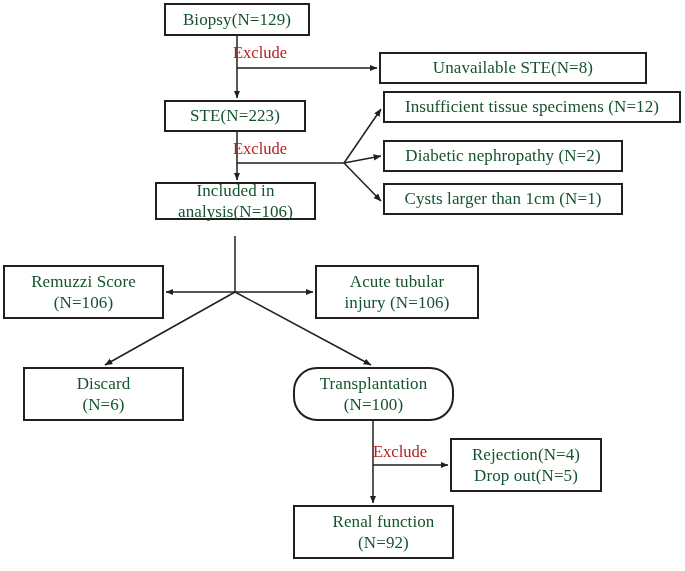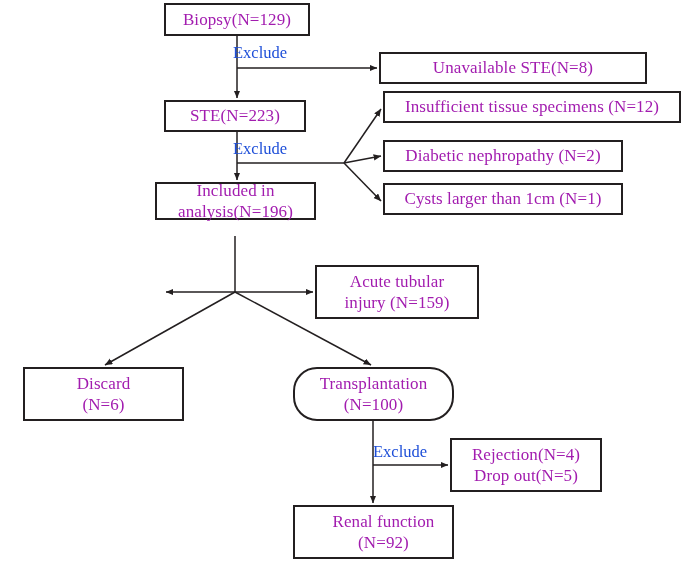--- a/index.html
+++ b/index.html
@@ -25,32 +25,32 @@
   .node {
     position: absolute;
     box-sizing: border-box;
     border: 2px solid #231f20;
     background: #ffffff;
     display: flex;
     flex-direction: column;
     align-items: center;
     justify-content: center;
     text-align: center;
-    color: #a21caf;
+    color: #14532d;
     font-size: 17px;
     line-height: 1.24;
     letter-spacing: 0.1px;
     white-space: nowrap;
   }
   .node .line {
     display: block;
   }
   .edge-label {
     position: absolute;
-    color: #1d4ed8;
+    color: #b91c1c;
     font-size: 16.5px;
     line-height: 1;
     white-space: nowrap;
     background: transparent;
   }
 </style>
 </head>
 <body>
 
 <div id="flowchart-root">
@@ -111,27 +111,31 @@
   <div class="node" style="left:383px; top:140px; width:240px; height:32px;">
     <span class="line">Diabetic nephropathy (N=2)</span>
   </div>
 
   <div class="node" style="left:383px; top:183px; width:240px; height:32px;">
     <span class="line">Cysts larger than 1cm (N=1)</span>
   </div>
 
   <div class="node" style="left:155px; top:182px; width:161px; height:38px;">
     <span class="line">Included in</span>
-    <span class="line">analysis(N=196)</span>
+    <span class="line">analysis(N=106)</span>
   </div>
 
+  <div class="node" style="left:3px; top:265px; width:161px; height:54px;">
+    <span class="line">Remuzzi Score</span>
+    <span class="line">(N=106)</span>
+  </div>
 
   <div class="node" style="left:315px; top:265px; width:164px; height:54px;">
     <span class="line">Acute tubular</span>
-    <span class="line">injury (N=159)</span>
+    <span class="line">injury (N=106)</span>
   </div>
 
   <div class="node" style="left:23px; top:367px; width:161px; height:54px;">
     <span class="line">Discard</span>
     <span class="line">(N=6)</span>
   </div>
 
   <div class="node" style="left:293px; top:367px; width:161px; height:54px;border-radius:24px;">
     <span class="line">Transplantation</span>
     <span class="line">(N=100)</span>

